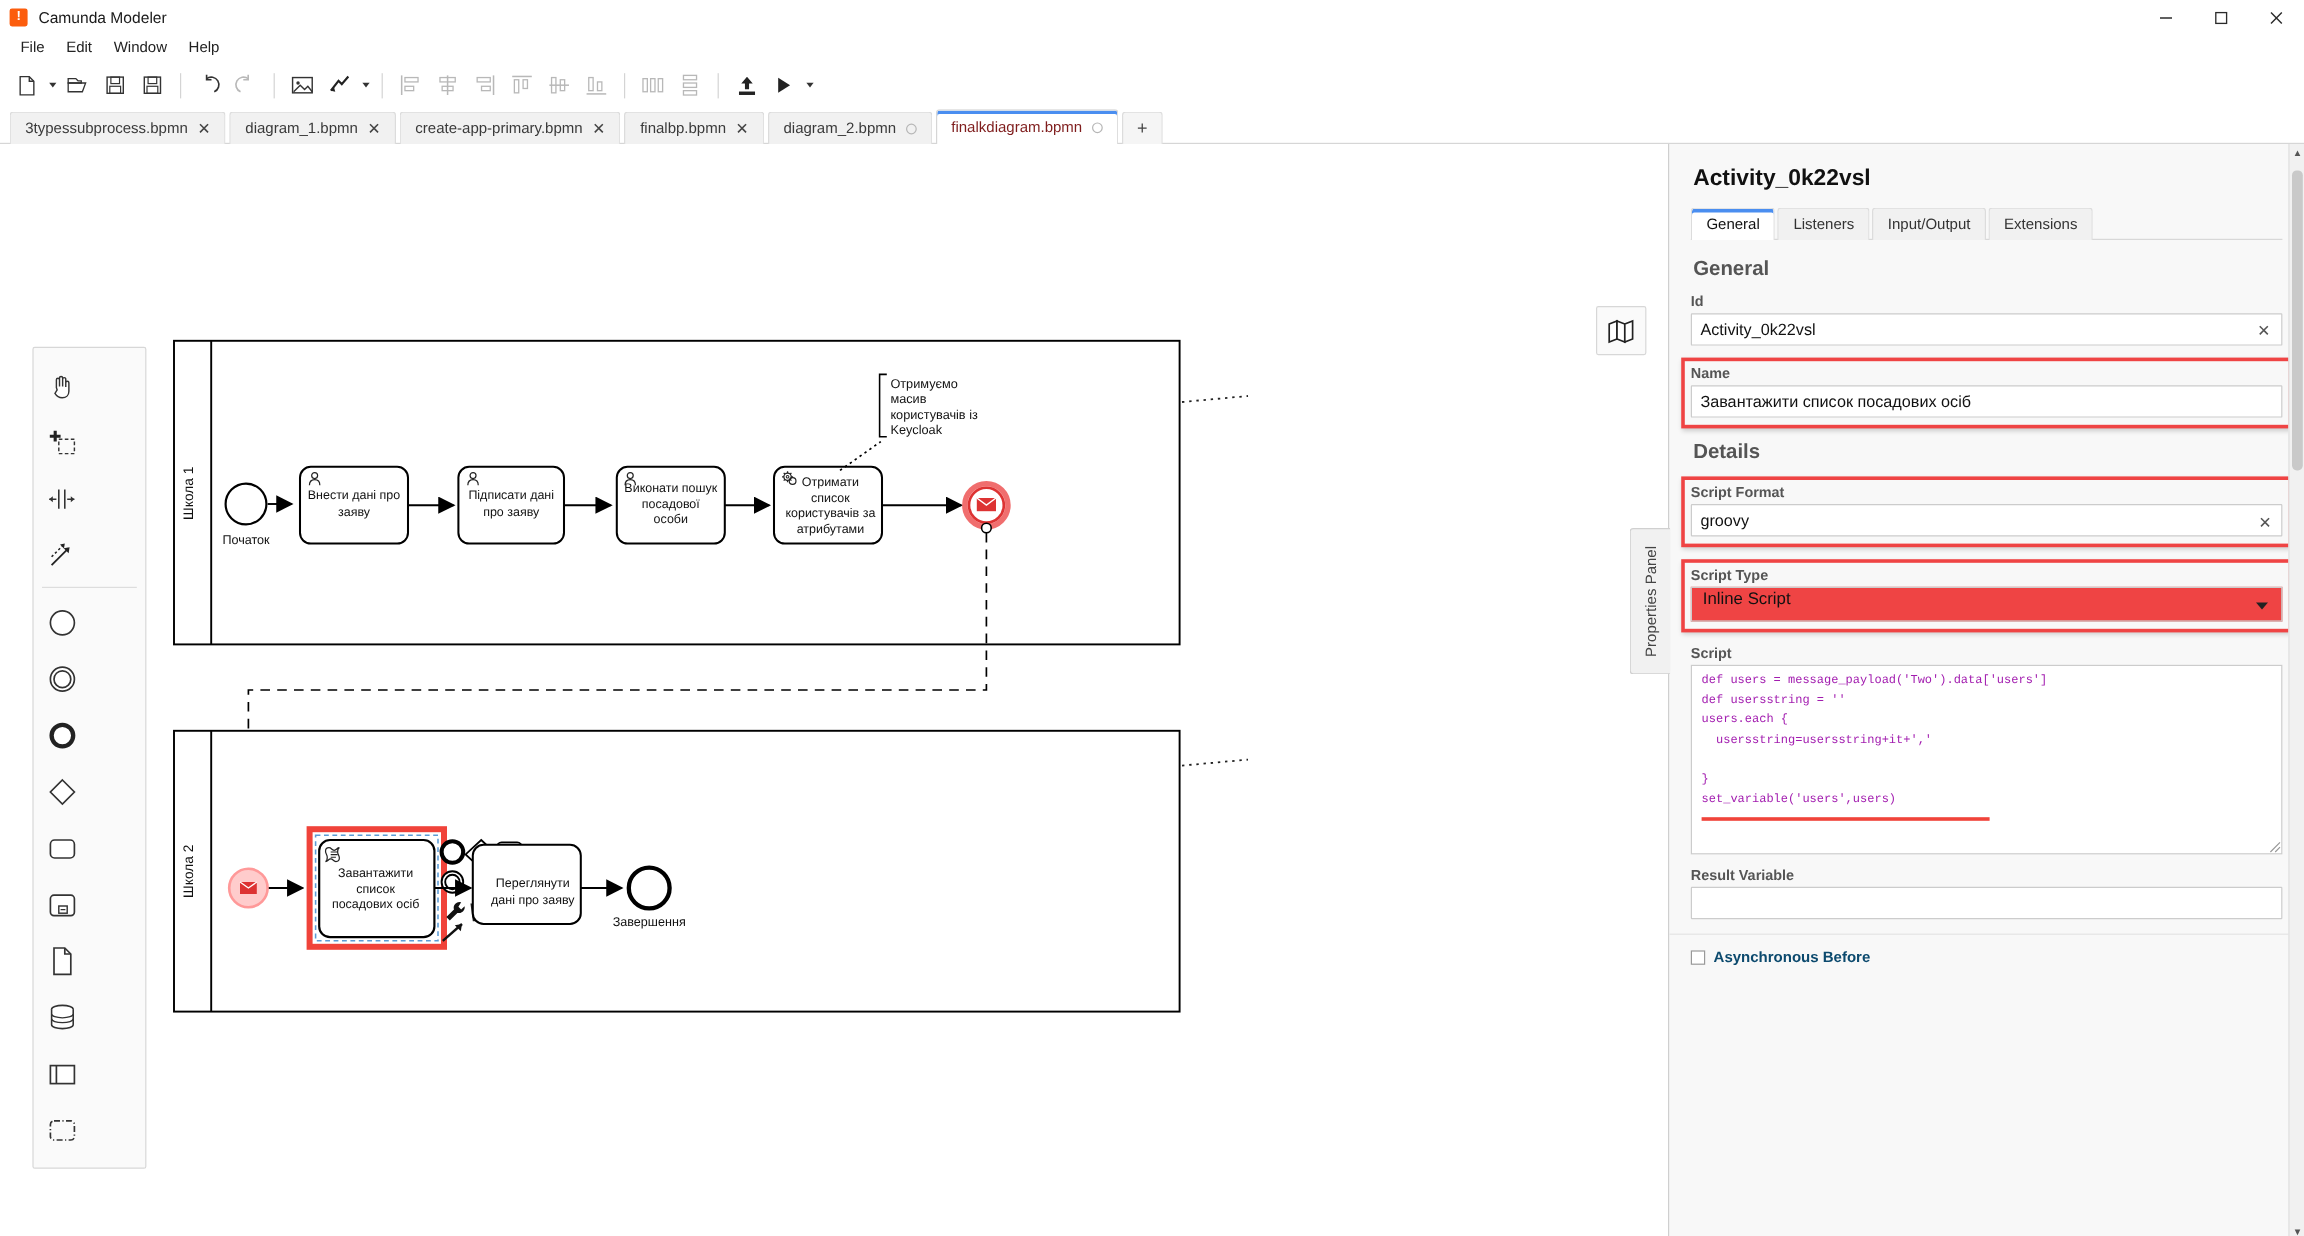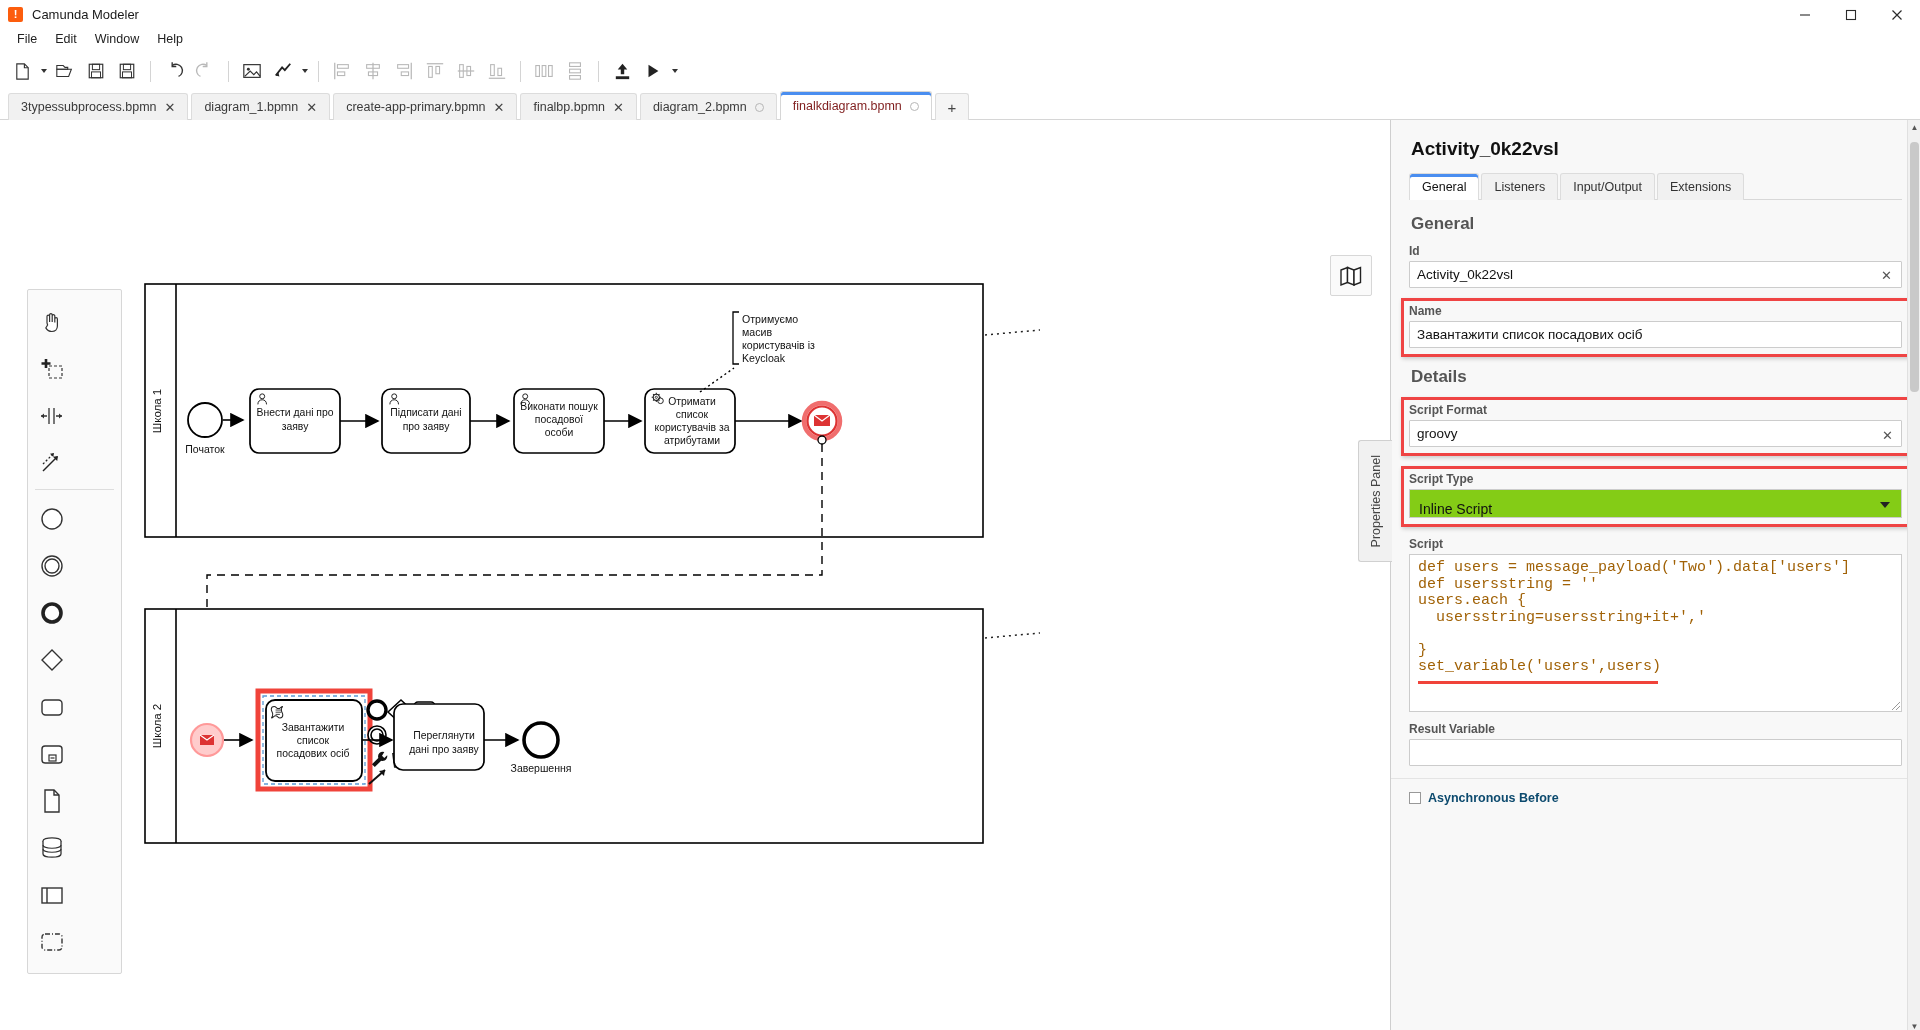--- a/index.html
+++ b/index.html
@@ -87,28 +87,28 @@
   .fld{margin-bottom:10px;position:relative;}
   .fld.hl{border:3px solid #ef4444;padding:3px 5px 6px 5px;margin-left:-8px;margin-right:-8px;
           box-shadow:1px 2px 4px rgba(0,0,0,.18);}
   .lbl{font-size:12px;font-weight:bold;color:#555;display:block;margin-bottom:3px;}
   .inp{width:100%;height:27px;border:1px solid #ccc;background:#fff;
        font-family:"Liberation Sans",sans-serif;font-size:13.5px;color:#111;
        padding:0 26px 0 7px;border-radius:1px;display:flex;align-items:center;}
   .inp.empty{color:#999;}
   .clr{position:absolute;right:10px;bottom:6px;font-size:13px;color:#555;line-height:1;}
   .fld.hl .clr{right:14px;bottom:11px;}
-  .sel{width:100%;height:29px;border:1px solid #ccc;background:#84cc16;
-       font-size:14px;color:#111;padding:0 26px 0 9px;display:flex;align-items:flex-end;position:relative;}
+  .sel{width:100%;height:29px;border:1px solid #ccc;background:#ef4444;
+       font-size:14px;color:#111;padding:0 26px 0 9px;display:flex;align-items:flex-start;position:relative;}
   .sel:after{content:"";position:absolute;right:11px;top:12px;
              border-left:5px solid transparent;border-right:5px solid transparent;
              border-top:6px solid #222;}
   .code{width:100%;height:158px;border:1px solid #ccc;background:#fff;
-        font-family:"Liberation Mono","DejaVu Sans Mono",monospace;font-size:15px;
-        line-height:16.5px;color:#a16207;padding:5px 8px;white-space:pre;overflow:hidden;position:relative;}
+        font-family:"Liberation Mono","DejaVu Sans Mono",monospace;font-size:10px;
+        line-height:16.5px;color:#a21caf;padding:5px 8px;white-space:pre;overflow:hidden;position:relative;}
   .code-resize{position:absolute;right:1px;bottom:1px;width:11px;height:11px;}
   .underline-hl{position:absolute;left:9px;bottom:28px;width:240px;height:3px;background:#f0433a;}
   .asy-h{font-size:17px;font-weight:bold;color:#555;margin:14px 0 10px 2px;}
   .chkrow{display:flex;align-items:center;gap:7px;font-size:12.5px;font-weight:bold;color:#0c4a6e;}
   .chk{width:12px;height:12px;border:1px solid #999;background:#fff;}
   .divider{height:1px;background:#e4e4e4;margin:12px -18px;}
   
   #props-sb{position:absolute;right:0;top:0;width:13px;height:100%;background:#f1f1f1;border-left:1px solid #e0e0e0;}
   #props-sb .thumb{position:absolute;left:2px;top:22px;width:9px;height:250px;background:#c9c9c9;border-radius:4px;}
   .sb-arrow{position:absolute;left:0;width:13px;height:14px;display:flex;align-items:center;justify-content:center;font-size:8px;color:#555;}

